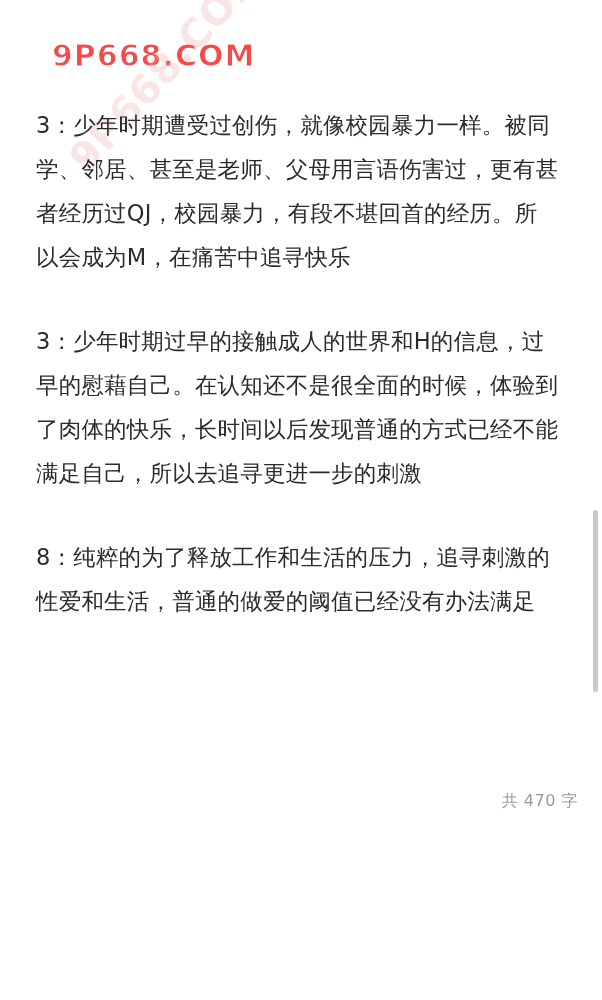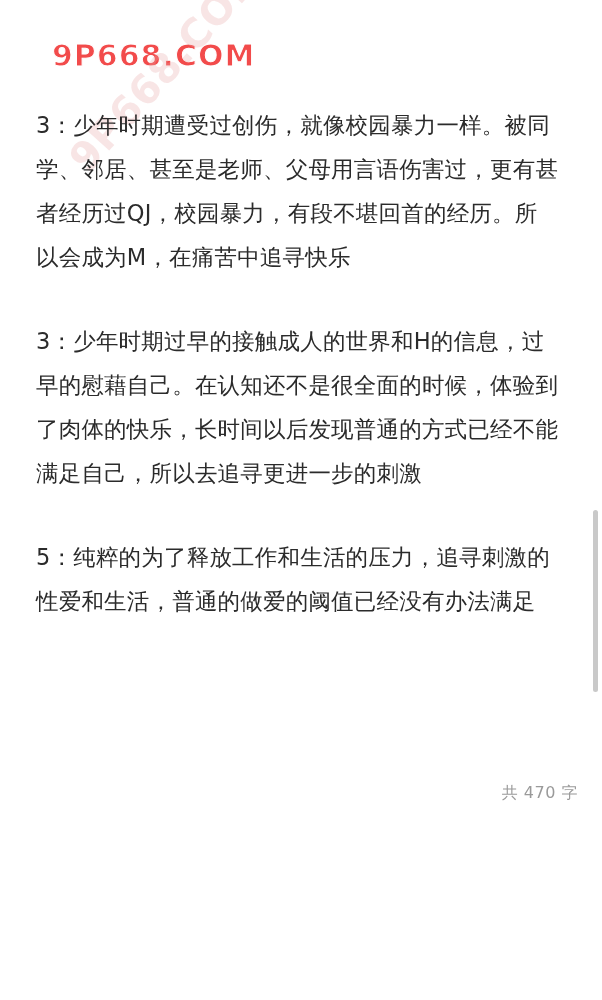--- a/index.html
+++ b/index.html
@@ -96,40 +96,40 @@
     width: 5px;
     height: 182px;
     background: #c9c9c9;
     border-radius: 3px;
   }
 
   
   .footer {
     position: absolute;
     right: 24px;
-    bottom: 20px;
+    bottom: 12px;
     font-family: "DejaVu Sans", "Liberation Sans", sans-serif;
     font-size: 16px;
     color: #9a9a9a;
     letter-spacing: 0.5px;
   }
 </style>
 </head>
 <body>
 
 <div class="page">
 
   <div class="logo">9P668.COM</div>
 
   <div class="watermark-diagonal">9P668.COM</div>
 
   <div class="article">
     <p class="para">3：少年时期遭受过创伤，就像校园暴力一样。被同学、邻居、甚至是老师、父母用言语伤害过，更有甚者经历过QJ，校园暴力，有段不堪回首的经历。所以会成为M，在痛苦中追寻快乐</p>
     <p class="para">3：少年时期过早的接触成人的世界和H的信息，过早的慰藉自己。在认知还不是很全面的时候，体验到了肉体的快乐，长时间以后发现普通的方式已经不能满足自己，所以去追寻更进一步的刺激</p>
-    <p class="para">5：纯粹的为了释放工作和生活的压力，追寻刺激的性爱和生活，普通的做爱的阈值已经没有办法满足</p>
+    <p class="para">8：纯粹的为了释放工作和生活的压力，追寻刺激的性爱和生活，普通的做爱的阈值已经没有办法满足</p>
   </div>
 
   <div class="scrollbar-track">
     <div class="scrollbar-thumb"></div>
   </div>
 
   <div class="footer">共 470 字</div>
 
 </div>
 

